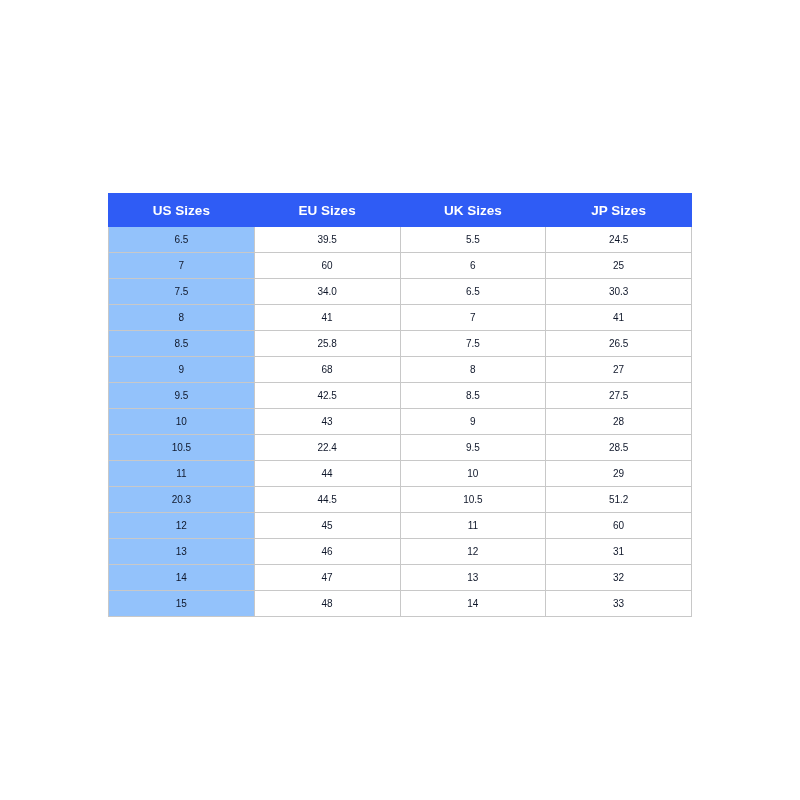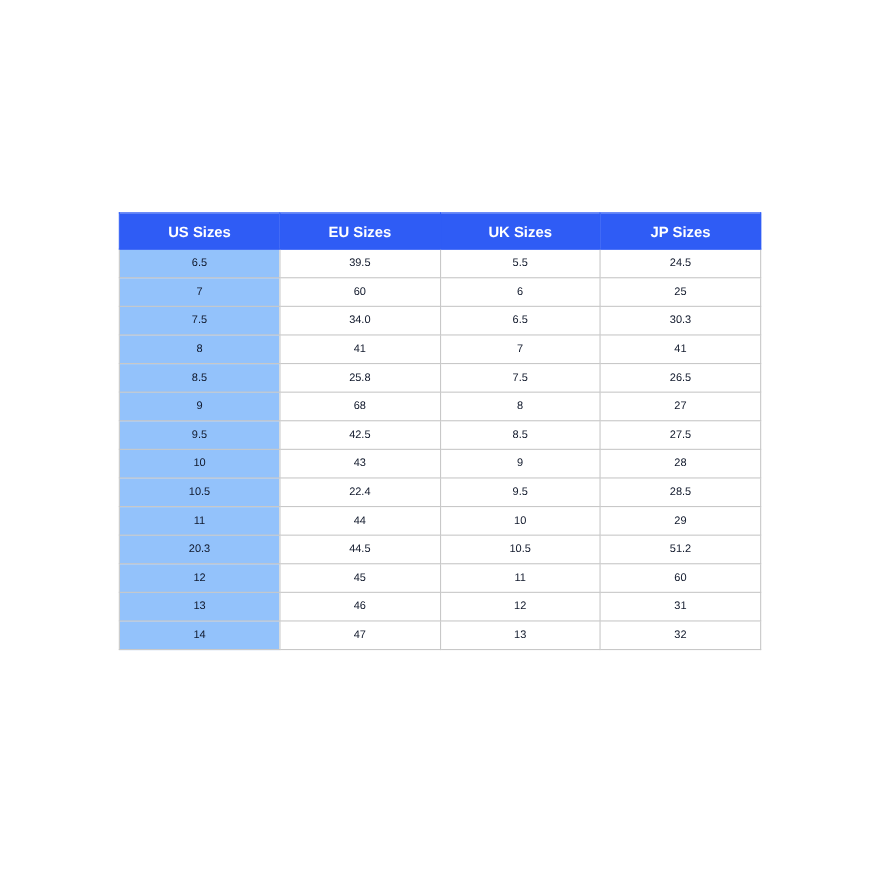--- a/index.html
+++ b/index.html
@@ -150,16 +150,22 @@
           <td>46</td>
           <td>12</td>
           <td>31</td>
         </tr>
         <tr>
           <td class="us-col">14</td>
           <td>47</td>
           <td>13</td>
           <td>32</td>
         </tr>
+        <tr>
+          <td class="us-col">15</td>
+          <td>48</td>
+          <td>14</td>
+          <td>33</td>
+        </tr>
       </tbody>
     </table>
   </div>
 </div>
 
 </body></html>

